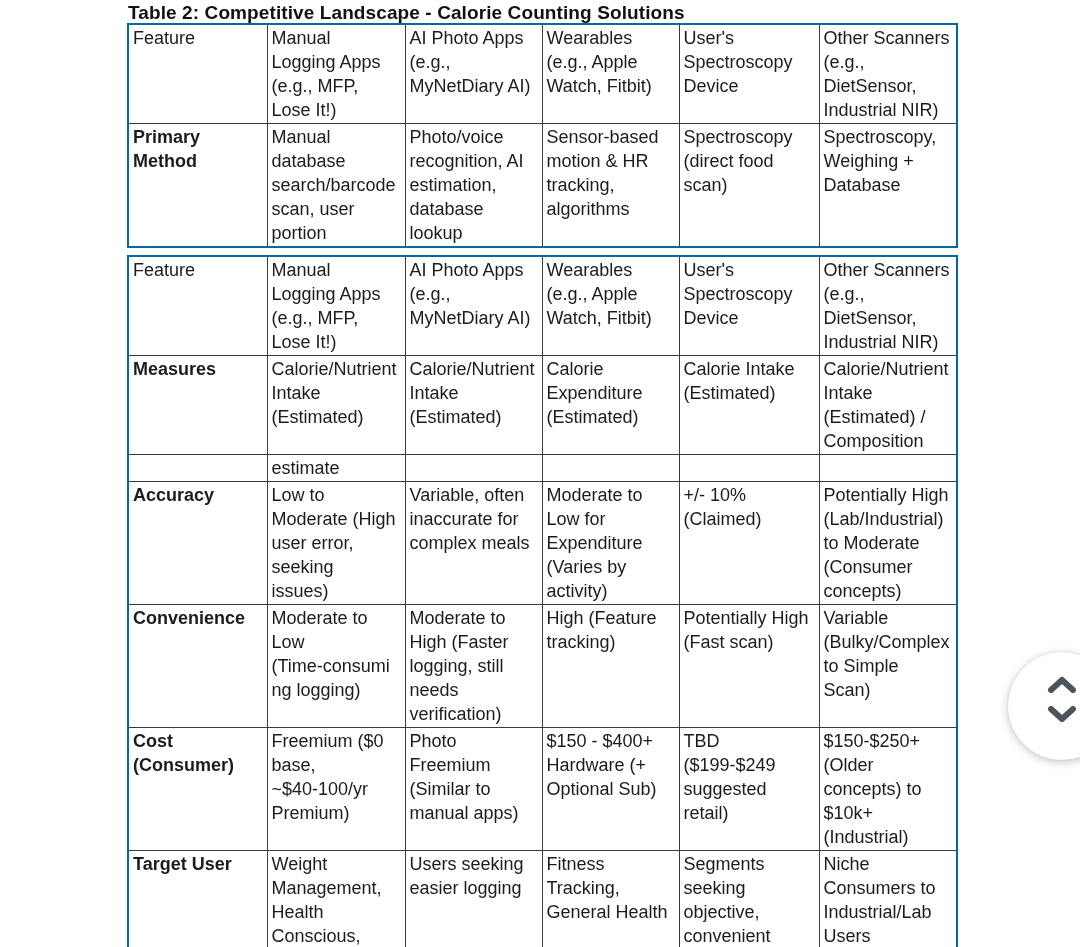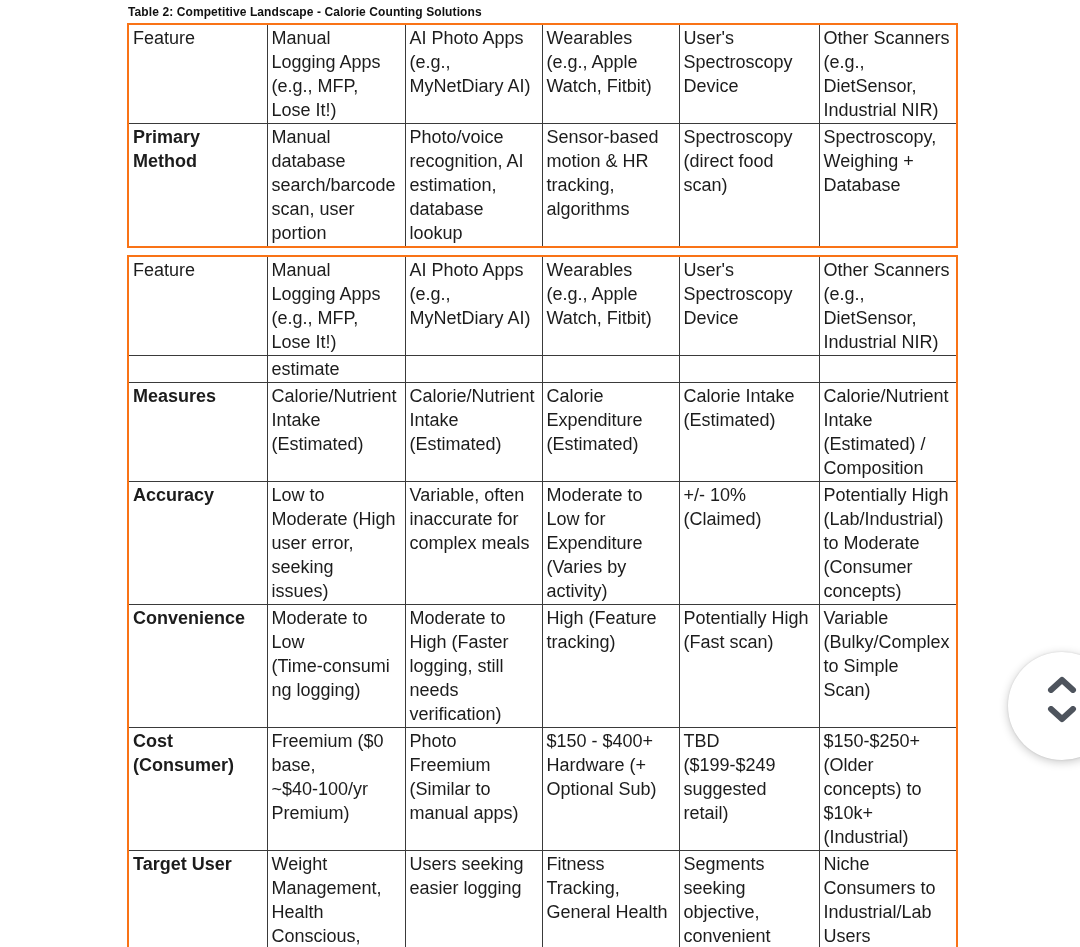--- a/index.html
+++ b/index.html
@@ -6,32 +6,32 @@
   html, body {
     width: 1080px; height: 947px;
     background: #ffffff;
     overflow: hidden;
     font-family: "Liberation Sans", sans-serif;
     color: #1c1c1c;
     position: relative;
   }
   .doc-title {
     margin: 2px 0 0 128px;
-    font-size: 12px;
+    font-size: 19px;
     font-weight: bold;
     line-height: 21px;
     color: #111;
     letter-spacing: 0.1px;
   }
   table.cmp-table {
     border-collapse: collapse;
     table-layout: fixed;
     margin-left: 127px;
     width: 829px;
-    border: 2px solid #f97316;
+    border: 2px solid #0369a1;
   }
   table.cmp-table.second { margin-top: 7px; }
   table.cmp-table td {
     border: 1px solid #3a3a3a;
     vertical-align: top;
     padding: 1px 2px 1px 4px;
     font-size: 18px;
     line-height: 24px;
     white-space: pre-line;
     overflow-wrap: break-word;
@@ -159,44 +159,44 @@
 Watch, Fitbit)</td>
     <td>User's
 Spectroscopy
 Device</td>
     <td>Other Scanners
 (e.g.,
 DietSensor,
 Industrial NIR)</td>
   </tr>
   <tr>
-    <td></td>
-    <td>estimate</td>
-    <td></td>
-    <td></td>
-    <td></td>
-    <td></td>
-  </tr>
-  <tr>
     <td class="lbl">Measures</td>
     <td>Calorie/Nutrient
 Intake
 (Estimated)</td>
     <td>Calorie/Nutrient
 Intake
 (Estimated)</td>
     <td>Calorie
 Expenditure
 (Estimated)</td>
     <td>Calorie Intake
 (Estimated)</td>
     <td>Calorie/Nutrient
 Intake
 (Estimated) /
 Composition</td>
+  </tr>
+  <tr>
+    <td></td>
+    <td>estimate</td>
+    <td></td>
+    <td></td>
+    <td></td>
+    <td></td>
   </tr>
   <tr>
     <td class="lbl">Accuracy</td>
     <td>Low to
 Moderate (High
 user error,
 seeking
 issues)</td>
     <td>Variable, often
 inaccurate for

